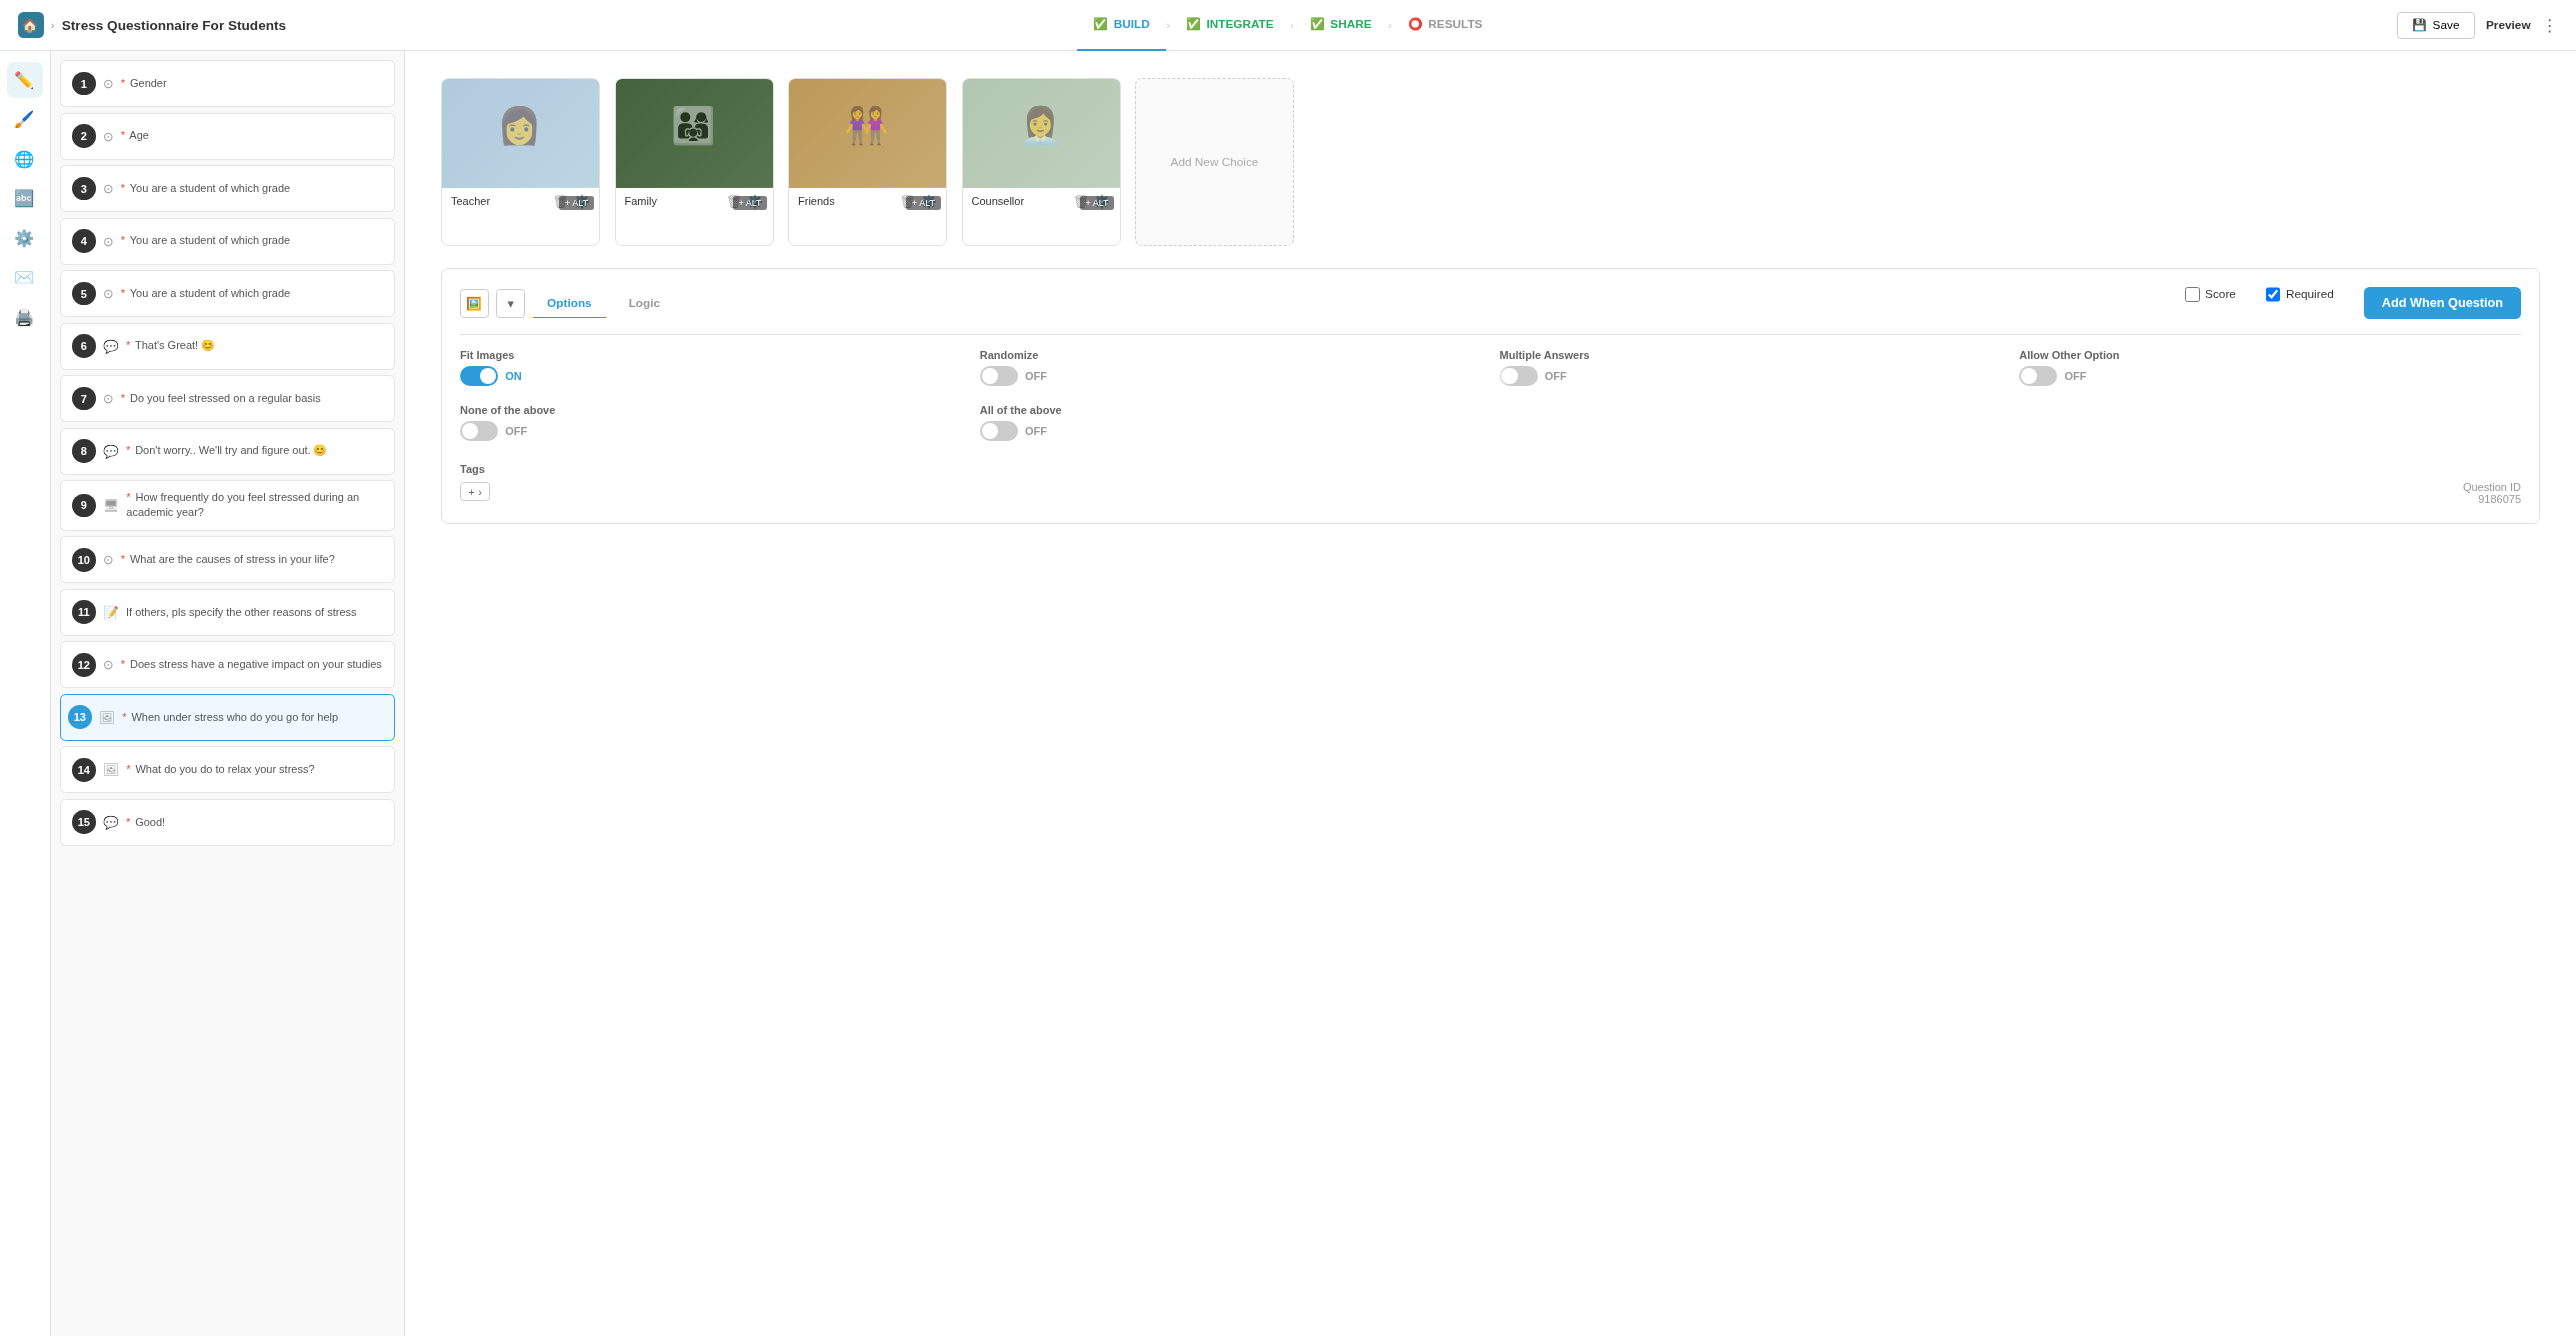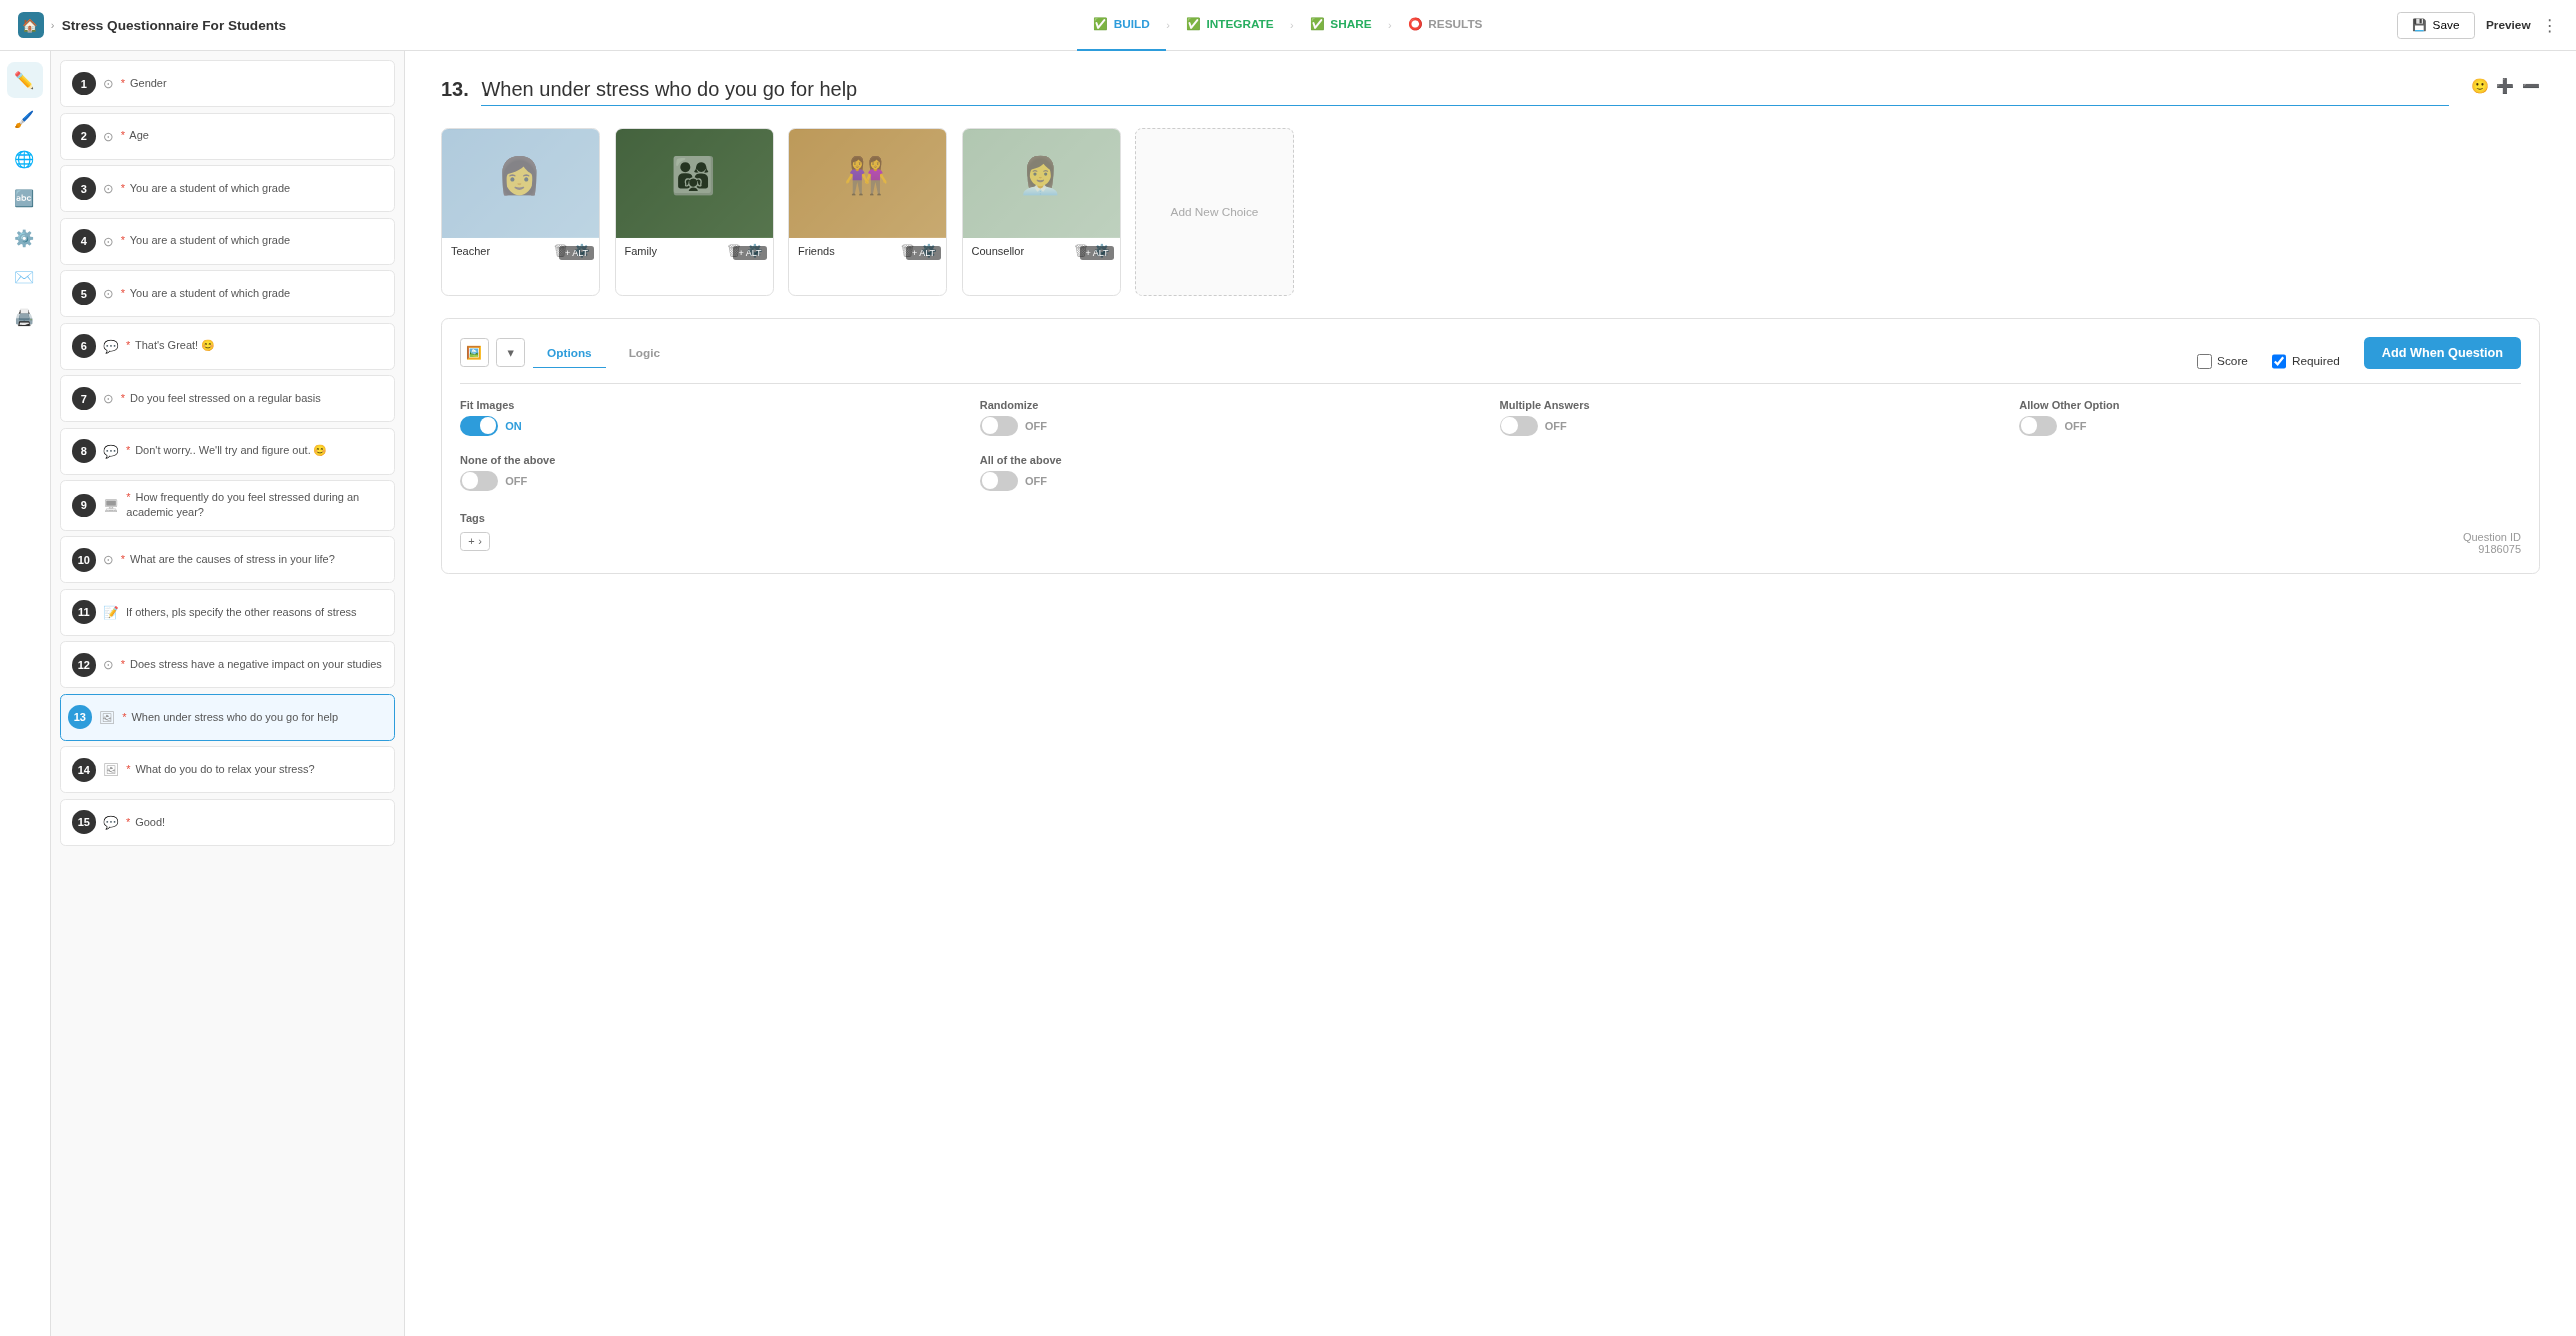--- a/index.html
+++ b/index.html
@@ -296,31 +296,20 @@
     <span class="q-type-icon">💬</span>
     <span class="q-text">
       <span class="q-required">*</span>
       Good!
     </span>
   </div>
     </div>
 
   <div class="main-content">
 
-    <div class="question-header">
-      <span class="q-number-label">13.</span>
-      <span style="font-size:20px;font-weight:700;margin-right:3.6px;flex-shrink:0">.</span>
-      <input class="q-title-input" value="When under stress who do you go for help" style="margin-left: -11px;">
-      <div class="q-actions">
-        <span class="q-action-btn"></span>
-        <span class="q-action-btn">🙂</span>
-        <span class="q-action-btn">➕</span>
-        <span class="q-action-btn">➖</span>
-      </div>
-    </div>
 
     <div class="choices-grid" id="choices-grid">
     <div class="choice-card">
     <div class="choice-img" style="background:linear-gradient(135deg, #a8c4d8 0%, #c8dde8 100%);">
       <svg viewBox="0 0 175 120" xmlns="http://www.w3.org/2000/svg" style="font-size:30px">
         <rect width="175" height="120" fill="#b5cee0" opacity="0.6"></rect>
         <text x="87" y="65" text-anchor="middle" font-size="40" fill="rgba(255,255,255,0.5)">👩</text>
       </svg>
     </div>
     <span class="alt-badge">+ ALT</span>
@@ -386,21 +375,21 @@
     <div class="options-panel">
       <div style="display:flex;align-items:center;justify-content:space-between;margin-bottom:14.5px;">
         <div style="display:flex;align-items:center;gap:7.3px;">
           <div class="img-icon-btn">🖼️</div>
           <div class="img-icon-btn">▾</div>
           <div class="options-toolbar" style="border-bottom:none;margin-bottom:0;padding-bottom:0;">
             <div class="options-tab active">Options</div>
             <div class="options-tab">Logic</div>
           </div>
         </div>
-        <div style="display:flex;align-items:flex-end;gap:24px;">
+        <div style="display:flex;align-items:flex-start;gap:30px;">
           <label class="checkbox-label">
             <input type="checkbox" style="">
             <span>Score</span>
           </label>
           <label class="checkbox-label">
             <input type="checkbox" checked="" style="">
             <span>Required</span>
           </label>
           <button class="btn-add-next">Add When Question</button>
         </div>

